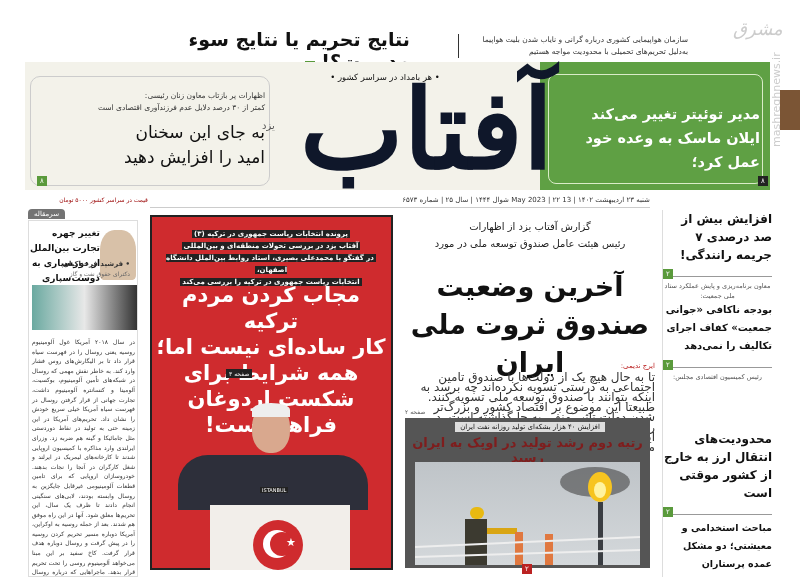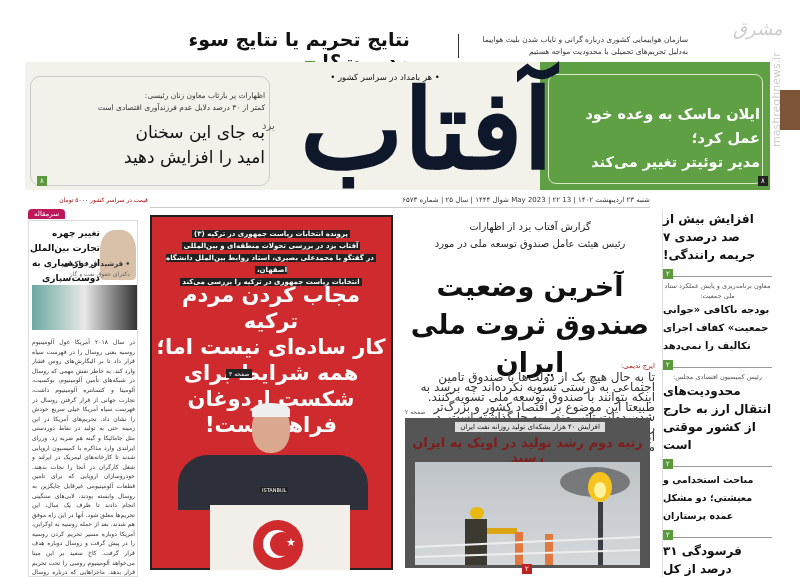--- a/index.html
+++ b/index.html
@@ -30,21 +30,21 @@
   .slogan { left: 300px; top: 72px; width: 170px; font-size: 8.5px; font-weight: normal; text-align: center; }
   .logo { left: 300px; top: 60px; width: 240px; height: 140px; font-family: "DejaVu Serif", serif; font-size: 110px; font-weight: bold; color: #0f172a; text-align: center; line-height: 140px; }
   .logo-small { left: 262px; top: 120px; font-size: 10px; color: #555; }
 
   
   .date-line { left: 150px; top: 196px; width: 500px; height: 12px; font-size: 7px; color: #333; border-bottom: 1px solid #ccc; }
   .price-line { left: 28px; top: 196px; width: 120px; font-size: 6px; color: #900; }
 
   
   #right-col { left: 662px; top: 210px; width: 110px; height: 367px; border-left: 1px solid #ddd; }
-  .rc-head { font-size: 11.5px; font-weight: bold; line-height: 18px; text-align: left; }
+  .rc-head { font-size: 11.5px; font-weight: bold; line-height: 18px; text-align: right; }
   .rc-kicker { font-size: 6.5px; color: #555; text-align: center; line-height: 10px; }
   .rc-sep { height: 10px; border-bottom: 1px solid #999; margin: 3px 0 4px; position: relative; }
   .rc-sep .green-badge { position: absolute; left: 0; top: 2px; }
 
   
   .lead-kicker { left: 405px; top: 218px; width: 250px; font-size: 10px; line-height: 17px; text-align: center; color: #222; }
   .lead-head { left: 405px; top: 268px; width: 250px; font-size: 27px; line-height: 38px; font-weight: bold; text-align: center; }
   .lead-byline { left: 405px; top: 362px; width: 250px; font-size: 7px; color: #b22; }
   .lead-body { left: 405px; top: 370px; width: 250px; font-size: 12px; line-height: 10px; color: #333; }
   .lead-page { left: 405px; top: 408px; font-size: 6px; color: #555; }
@@ -64,21 +64,21 @@
   .flag-circle { left: 253px; top: 520px; width: 50px; height: 50px; border-radius: 50%; background: #cf2b2e; }
   .crescent { left: 263px; top: 530px; width: 28px; height: 28px; border-radius: 50%; background: #fff; }
   .crescent-cut { left: 270px; top: 532px; width: 24px; height: 24px; border-radius: 50%; background: #cf2b2e; }
   .star { left: 286px; top: 536px; color: #fff; font-size: 11px; }
   .speaker-body { left: 178px; top: 455px; width: 190px; height: 55px; background: #2d2f3a; border-radius: 30px 30px 0 0; }
   .speaker-head { left: 252px; top: 405px; width: 38px; height: 48px; background: #d9a88e; border-radius: 45%; }
   .speaker-hair { left: 252px; top: 403px; width: 38px; height: 14px; background: #eee; border-radius: 50% 50% 0 0; }
   .mic-label { left: 260px; top: 487px; font-size: 5px; color: #fff; background: #222; padding: 0 2px; }
 
   
-  .editorial-tag { left: 28px; top: 209px; background: #be185d; color: #fff; font-size: 7px; padding: 1px 6px; border-radius: 4px 4px 0 0; }
+  .editorial-tag { left: 28px; top: 209px; background: #737373; color: #fff; font-size: 7px; padding: 1px 6px; border-radius: 4px 4px 0 0; }
   .lc-box { left: 28px; top: 220px; width: 110px; height: 357px; border: 1px solid #ddd; }
   .lc-head { left: 30px; top: 226px; width: 106px; font-size: 9px; line-height: 15px; font-weight: bold; }
   .lc-author { left: 40px; top: 260px; width: 90px; font-size: 7px; color: #333; font-weight: bold; }
   .lc-author-sub { left: 40px; top: 270px; width: 90px; font-size: 6px; color: #666; }
   .lc-photo { left: 32px; top: 285px; width: 105px; height: 45px; background: linear-gradient(90deg,#6aa9a0,#e8e8e8 50%,#333); }
   .lc-avatar { left: 100px; top: 230px; width: 36px; height: 50px; background: #d8c1a8; border-radius: 40% 40% 10% 10%; }
   .lc-body { left: 32px; top: 337px; width: 103px; font-size: 6px; line-height: 9.6px; color: #333; text-align: justify; }
 </style>
 </head>
 <body>
@@ -93,22 +93,22 @@
   <div>به‌دلیل تحریم‌های تحمیلی با محدودیت مواجه هستیم</div>
 </div>
 <div class="abs watermark">مشرق</div>
 <div class="abs side-url">mashreghnews.ir</div>
 <div class="abs brown-tab"></div>
 
 <div id="masthead" class="abs"></div>
 <div class="abs green-box"></div>
 <div class="abs green-inner"></div>
 <div class="abs rtl green-text">
+  <div>مدیر توئیتر تغییر می‌کند</div>
   <div>ایلان ماسک به وعده خود عمل کرد؛</div>
-  <div>مدیر توئیتر تغییر می‌کند</div>
 </div>
 <div class="abs num-badge" style="left:758px;top:176px;">۸</div>
 
 <div class="abs left-box"></div>
 <div class="abs rtl left-kicker">
   <div>اظهارات پر بازتاب معاون زنان رئیسی:</div>
   <div>کمتر از ۳۰ درصد دلایل عدم فرزندآوری اقتصادی است</div>
 </div>
 <div class="abs rtl left-head">
   <div>به جای این سخنان</div>
@@ -137,21 +137,21 @@
   </div>
   <div>
     <div class="rc-kicker">معاون برنامه‌ریزی و پایش عملکرد ستاد ملی جمعیت:</div>
     <div class="rc-head" style="font-size:10px;">بودجه ناکافی «جوانی جمعیت» کفاف اجرای تکالیف را نمی‌دهد</div>
     <div class="rc-sep">
         <span class="green-badge">۲</span>
       </div>
   </div>
   <div>
     <div class="rc-kicker">رئیس کمیسیون اقتصادی مجلس:</div>
-    <div class="rc-head" style="font-size:12px;">محدودیت‌های انتقال ارز به خارج از کشور موقتی است</div>
+    <div class="rc-head" style="font-size:12px;margin-top:48px;">محدودیت‌های انتقال ارز به خارج از کشور موقتی است</div>
     <div class="rc-sep">
         <span class="green-badge">۲</span>
       </div>
   </div>
   <div>
     <div class="rc-head" style="font-size:9.5px;">مباحث استخدامی و معیشتی؛ دو مشکل عمده پرستاران</div>
     <div class="rc-sep">
         <span class="green-badge">۲</span>
       </div>
   </div>

